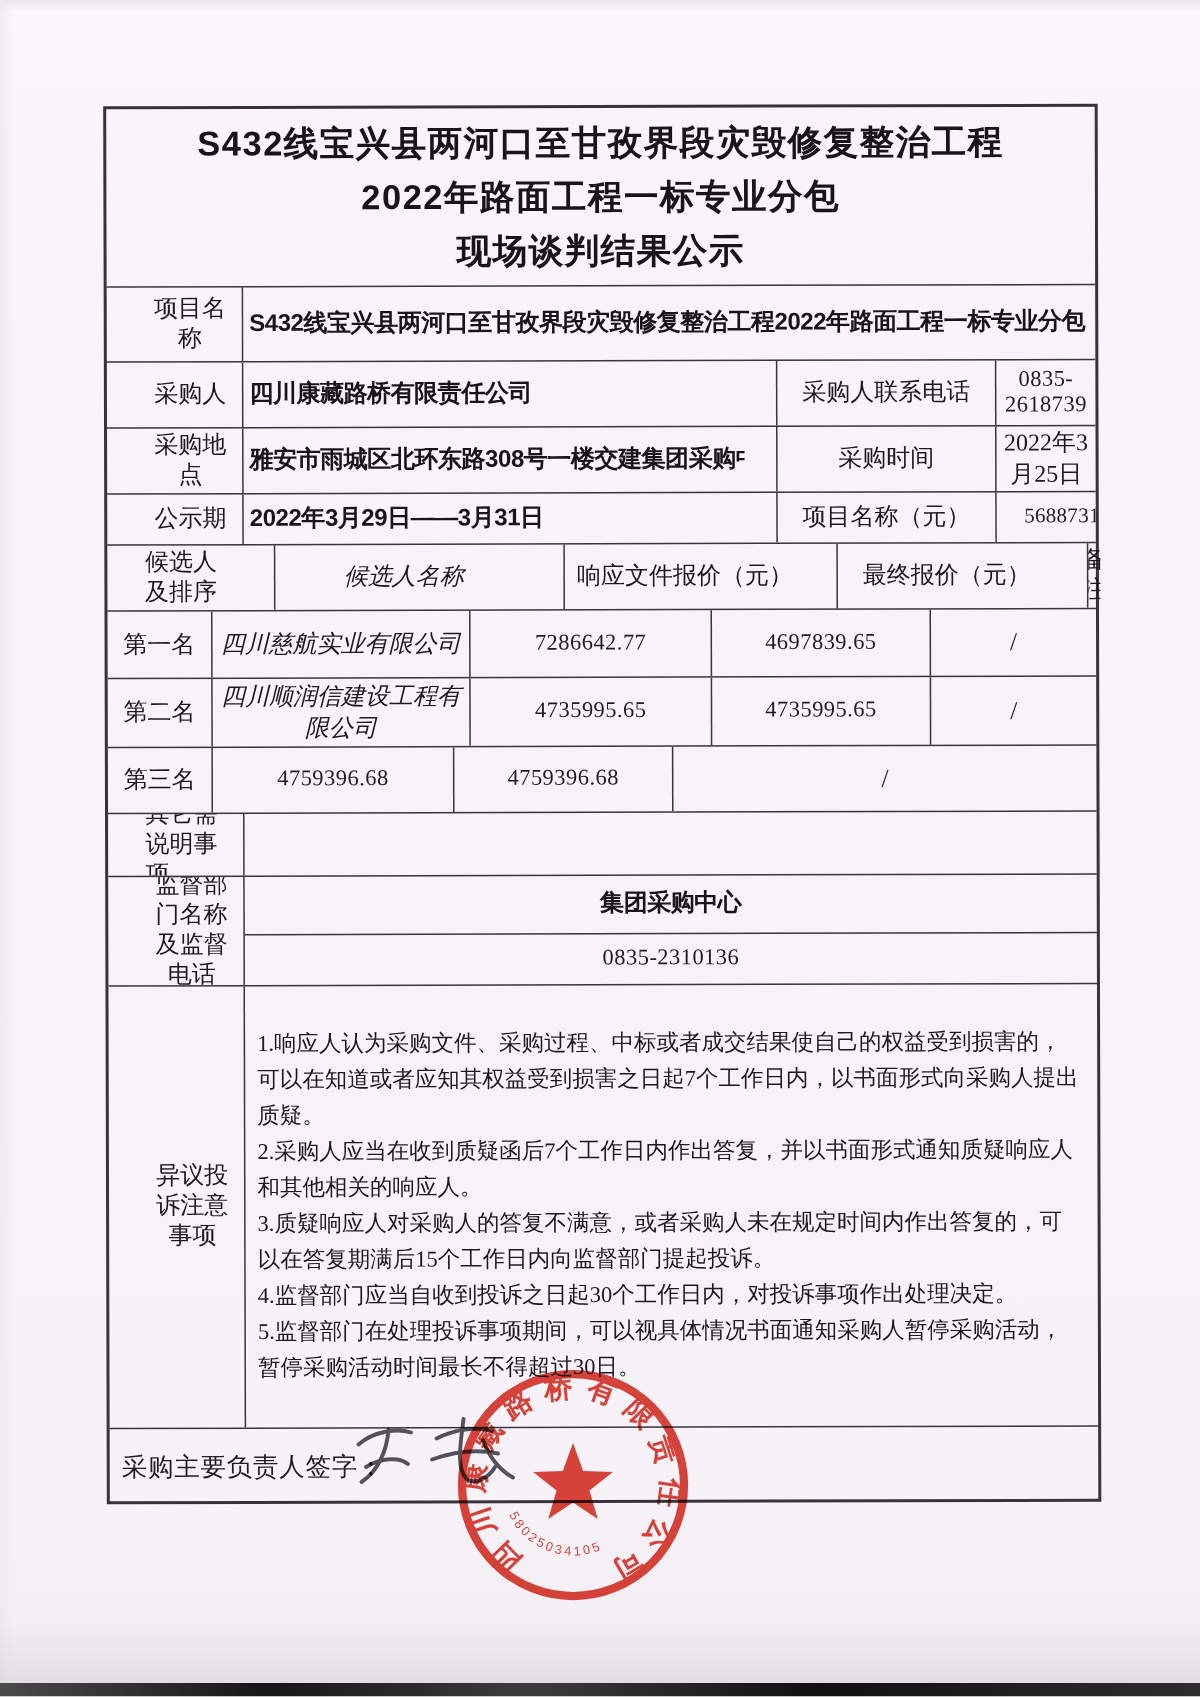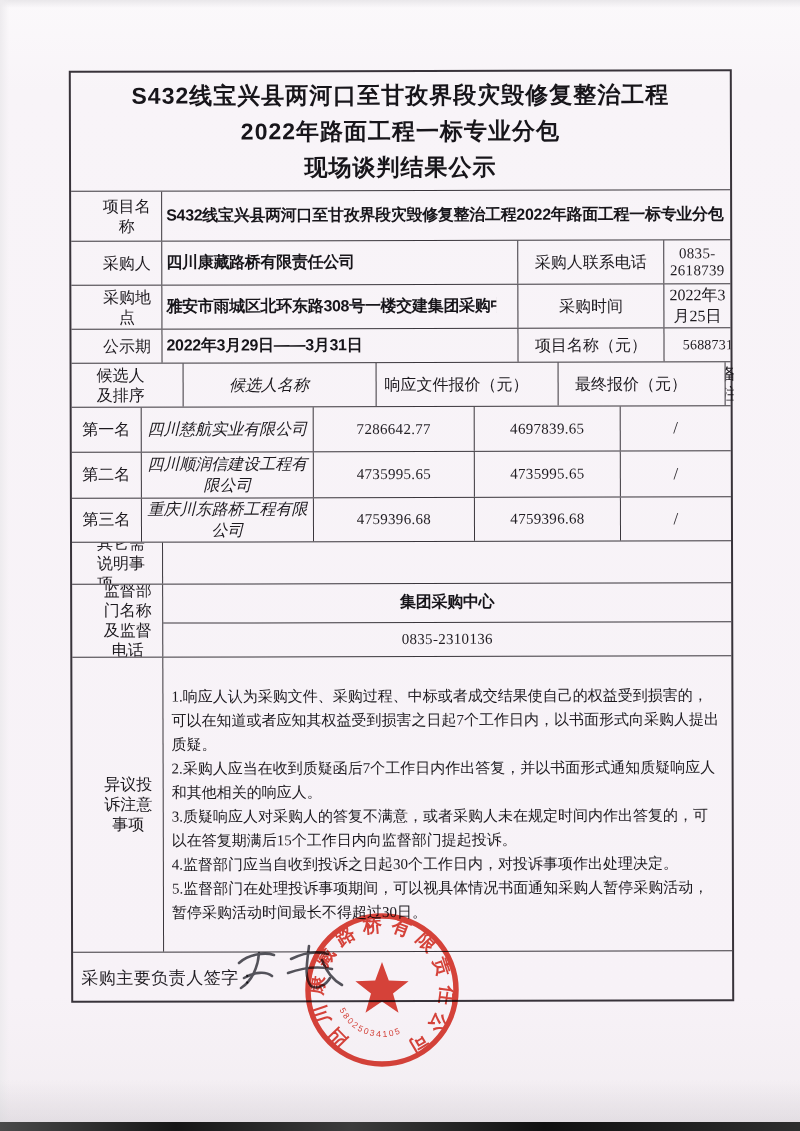--- a/index.html
+++ b/index.html
@@ -158,21 +158,20 @@
   <div class="trow h-c2">
     <div class="cell w-label val">第二名</div>
     <div class="cell w-c2 val">四川顺润信建设工程有限公司</div>
     <div class="cell w-c3 num">4735995.65</div>
     <div class="cell w-c4 num">4735995.65</div>
     <div class="cell w-rest slash">/</div>
   </div>
 
   <div class="trow h-c3">
     <div class="cell w-label val">第三名</div>
-    <div class="cell w-c2 val">重庆川东路桥工程有限公司</div>
     <div class="cell w-c3 num">4759396.68</div>
     <div class="cell w-c4 num">4759396.68</div>
     <div class="cell w-rest slash">/</div>
   </div>
 
   <div class="trow h-other">
     <div class="cell w-label lab left">其它需说明事项</div>
     <div class="cell w-rest val"></div>
   </div>
 

